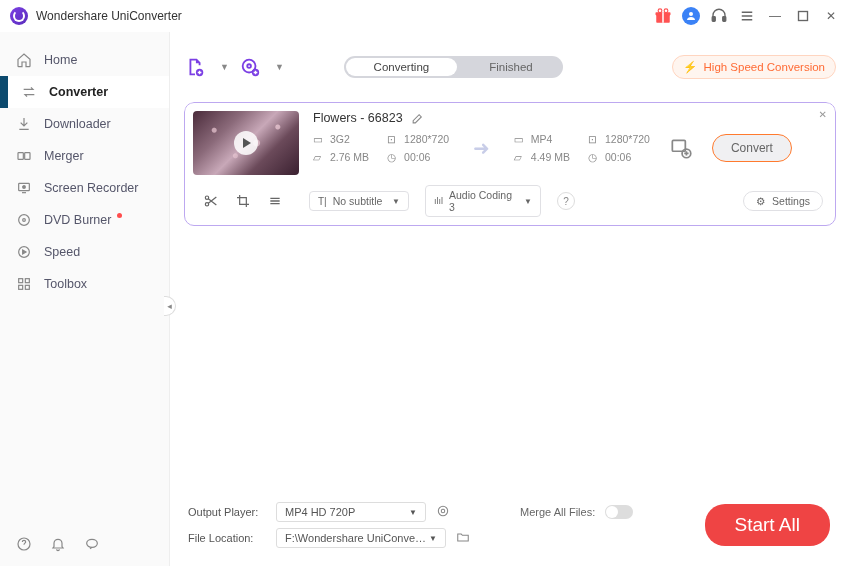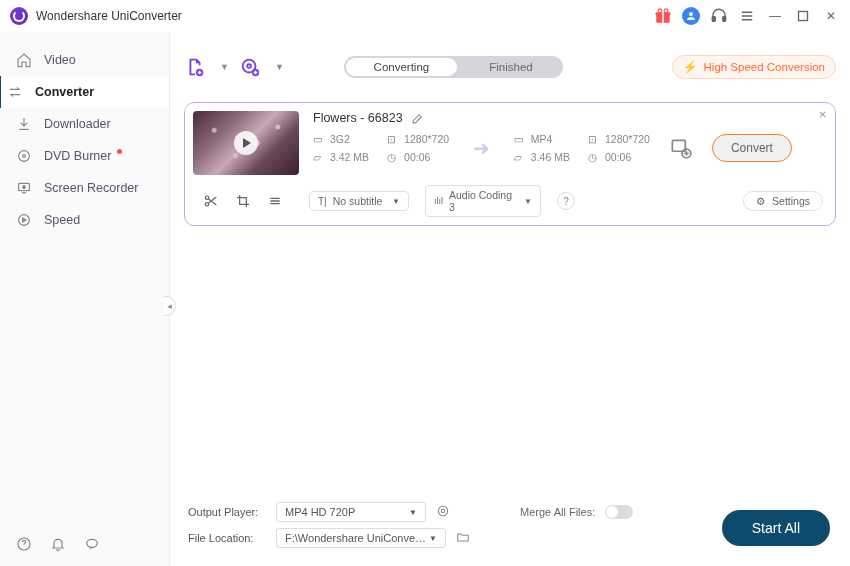--- a/index.html
+++ b/index.html
@@ -10,21 +10,21 @@
 .logo::before { content: ''; width: 8px; height: 8px; border: 2px solid #fff; border-radius: 50%; border-top-color: transparent; }
 .app-title { font-size: 12px; color: #333; flex: 1; }
 .titlebar-ctrls { display: flex; align-items: center; gap: 10px; }
 .titlebar-ctrls > * { width: 18px; height: 18px; display: flex; align-items: center; justify-content: center; color: #666; font-size: 12px; }
 .user-badge { background: #3b82f6; border-radius: 50%; color: #fff; font-size: 9px; }
 
 .layout { display: flex; height: calc(100% - 32px); }
 .sidebar { width: 170px; background: #fafafa; border-right: 1px solid #eee; display: flex; flex-direction: column; }
 .nav { flex: 1; padding-top: 12px; }
 .nav-item { display: flex; align-items: center; padding: 8px 16px; font-size: 12.5px; color: #55566a; gap: 12px; cursor: pointer; }
-.nav-item.active { background: #fff; color: #222; font-weight: 600; border-left: 1px solid #0c4a6e; padding-left: 6px; }
+.nav-item.active { background: #fff; color: #222; font-weight: 600; border-left: 8px solid #0c4a6e; padding-left: 13px; }
 .nav-icon { width: 16px; height: 16px; display: flex; align-items: center; justify-content: center; color: #888; }
 .nav-item .dot { width: 5px; height: 5px; background: #ff4d4d; border-radius: 50%; margin-left: -6px; margin-top: -10px; }
 .sidebar-footer { padding: 14px 16px; display: flex; gap: 18px; color: #888; }
 .sidebar-footer > * { width: 16px; height: 16px; display: flex; align-items: center; justify-content: center; }
 
 .collapse-btn { position: absolute; left: 164px; top: 296px; width: 12px; height: 20px; background: #fff; border: 1px solid #ddd; border-left: none; border-radius: 0 10px 10px 0; display: flex; align-items: center; justify-content: center; font-size: 9px; color: #888; }
 
 .main { flex: 1; display: flex; flex-direction: column; padding: 12px 14px 8px 14px; }
 .toolbar { display: flex; align-items: center; margin-bottom: 12px; gap: 10px; }
 .add-btn { width: 22px; height: 22px; color: #7b3fe4; margin-right: 4px; position: relative; }
@@ -56,21 +56,21 @@
 .dropdown { border: 1px solid #e0e0e4; border-radius: 4px; padding: 3px 8px; font-size: 10.5px; color: #666; display: flex; align-items: center; gap: 6px; }
 .settings-pill { border: 1px solid #e0e0e4; border-radius: 14px; padding: 3px 12px; font-size: 10.5px; color: #666; display: flex; align-items: center; gap: 5px; margin-left: auto; }
 .qmark { width: 18px; height: 18px; border: 1px solid #ddd; border-radius: 50%; display: flex; align-items: center; justify-content: center; font-size: 10px; color: #888; }
 
 .footer { padding: 10px 4px 4px 4px; font-size: 11px; color: #666; }
 .footer-row { display: flex; align-items: center; gap: 10px; margin-bottom: 6px; }
 .footer-label { width: 78px; color: #555; }
 .footer-select { border: 1px solid #ddd; border-radius: 3px; padding: 3px 8px; width: 150px; display: flex; justify-content: space-between; align-items: center; color: #555; }
 .toggle { width: 28px; height: 14px; background: #ddd; border-radius: 8px; position: relative; }
 .toggle::after { content: ''; width: 12px; height: 12px; background: #fff; border-radius: 50%; position: absolute; left: 1px; top: 1px; }
-.start-all { position: absolute; right: 20px; bottom: 20px; background: #0c4a6e; color: #fff; padding: 10px 30px; border-radius: 20px; font-size: 14px; border: none; }
+.start-all { position: absolute; right: 20px; bottom: 20px; background: #ef4444; color: #fff; padding: 10px 30px; border-radius: 20px; font-size: 19px; border: none; }
 svg { width: 100%; height: 100%; }
 </style>
 </head>
 <body>
 
 <div class="titlebar">
   <div class="logo"></div>
   <div class="app-title">Wondershare UniConverter</div>
   <div class="titlebar-ctrls">
     <span style="color:#ff5252">
@@ -114,66 +114,86 @@
 
 <div class="layout">
   <div class="sidebar">
     <div class="nav">
       <div class="nav-item">
         <span class="nav-icon">
             <svg viewBox="0 0 24 24" fill="none" stroke="currentColor" stroke-width="1.8">
               <path d="M3 11l9-8 9 8v10a1 1 0 01-1 1h-5v-7h-6v7H4a1 1 0 01-1-1z"></path>
             </svg>
           </span>
-        <span>Video</span>
+        <span>Home</span>
       </div>
       <div class="nav-item active">
         <span class="nav-icon">
             <svg viewBox="0 0 24 24" fill="none" stroke="currentColor" stroke-width="1.8">
               <path d="M4 8h14l-3-3M20 16H6l3 3"></path>
             </svg>
           </span>
         <span>Converter</span>
       </div>
       <div class="nav-item">
         <span class="nav-icon">
             <svg viewBox="0 0 24 24" fill="none" stroke="currentColor" stroke-width="1.8">
               <path d="M12 3v12m-5-5l5 5 5-5M5 20h14"></path>
             </svg>
           </span>
         <span>Downloader</span>
       </div>
       <div class="nav-item">
         <span class="nav-icon">
             <svg viewBox="0 0 24 24" fill="none" stroke="currentColor" stroke-width="1.8">
-              <circle cx="12" cy="12" r="8"></circle>
-              <circle cx="12" cy="12" r="2"></circle>
-            </svg>
-          </span>
-        <span>DVD Burner</span>
-        <span class="dot"></span>
+              <rect x="3" y="7" width="8" height="10" rx="1"></rect>
+              <rect x="13" y="7" width="8" height="10" rx="1"></rect>
+            </svg>
+          </span>
+        <span>Merger</span>
       </div>
       <div class="nav-item">
         <span class="nav-icon">
             <svg viewBox="0 0 24 24" fill="none" stroke="currentColor" stroke-width="1.8">
               <rect x="4" y="5" width="16" height="11" rx="1"></rect>
               <circle cx="12" cy="10.5" r="2" fill="currentColor"></circle>
               <path d="M9 19h6"></path>
             </svg>
           </span>
         <span>Screen Recorder</span>
       </div>
       <div class="nav-item">
         <span class="nav-icon">
             <svg viewBox="0 0 24 24" fill="none" stroke="currentColor" stroke-width="1.8">
               <circle cx="12" cy="12" r="8"></circle>
+              <circle cx="12" cy="12" r="2"></circle>
+            </svg>
+          </span>
+        <span>DVD Burner</span>
+        <span class="dot"></span>
+      </div>
+      <div class="nav-item">
+        <span class="nav-icon">
+            <svg viewBox="0 0 24 24" fill="none" stroke="currentColor" stroke-width="1.8">
+              <circle cx="12" cy="12" r="8"></circle>
               <path d="M10 9l5 3-5 3z" fill="currentColor"></path>
             </svg>
           </span>
         <span>Speed</span>
+      </div>
+      <div class="nav-item">
+        <span class="nav-icon">
+            <svg viewBox="0 0 24 24" fill="none" stroke="currentColor" stroke-width="1.8">
+              <rect x="4" y="4" width="6" height="6"></rect>
+              <rect x="14" y="4" width="6" height="6"></rect>
+              <rect x="4" y="14" width="6" height="6"></rect>
+              <rect x="14" y="14" width="6" height="6"></rect>
+            </svg>
+          </span>
+        <span>Toolbox</span>
       </div>
     </div>
     <div class="sidebar-footer">
       <span>
           <svg viewBox="0 0 24 24" fill="none" stroke="currentColor" stroke-width="1.8">
             <circle cx="12" cy="12" r="9"></circle>
             <path d="M9.5 9a2.5 2.5 0 015 0c0 1.5-2.5 2-2.5 4M12 17h.01"></path>
           </svg>
         </span>
       <span>
@@ -237,42 +257,42 @@
                   </svg></span>
             </div>
             <div class="meta-grid">
               <div class="meta-col">
                 <div class="meta">
                     <span style="width:12px">▭</span>
                     <span>3G2</span>
                   </div>
                 <div class="meta">
                     <span style="width:12px">▱</span>
-                    <span>3.42 MB</span>
+                    <span>2.76 MB</span>
                   </div>
               </div>
               <div class="meta-col">
                 <div class="meta">
                     <span style="width:12px">⊡</span>
                     <span>1280*720</span>
                   </div>
                 <div class="meta">
                     <span style="width:12px">◷</span>
                     <span>00:06</span>
                   </div>
               </div>
               <span class="arrow">➜</span>
               <div class="meta-col">
                 <div class="meta">
                     <span style="width:12px">▭</span>
                     <span>MP4</span>
                   </div>
                 <div class="meta">
                     <span style="width:12px">▱</span>
-                    <span>3.46 MB</span>
+                    <span>4.49 MB</span>
                   </div>
               </div>
               <div class="meta-col">
                 <div class="meta">
                     <span style="width:12px">⊡</span>
                     <span>1280*720</span>
                   </div>
                 <div class="meta">
                     <span style="width:12px">◷</span>
                     <span>00:06</span>

